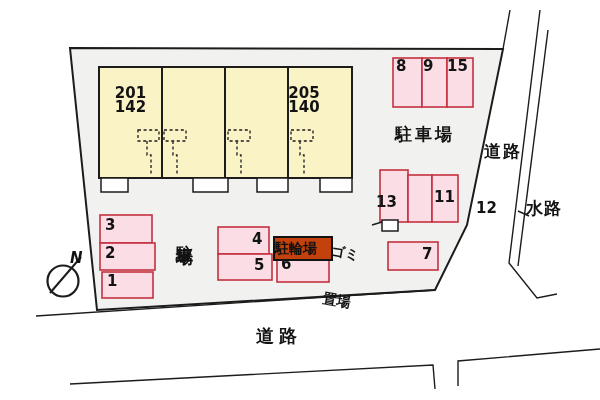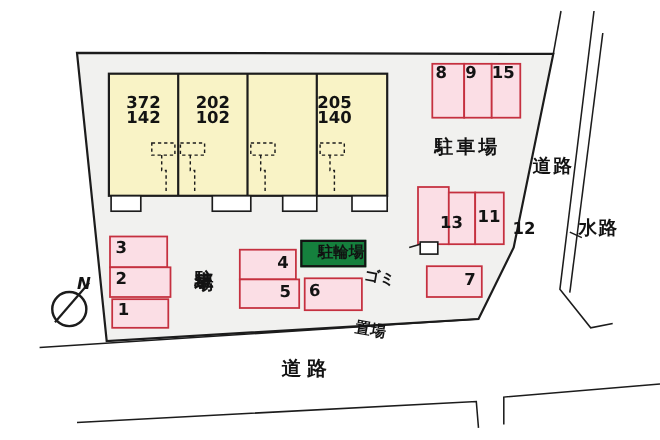--- a/index.html
+++ b/index.html
@@ -17,23 +17,23 @@
   .space{fill:var(--space-fill);stroke:var(--space-stroke);stroke-width:1.6;}
   .dash{fill:none;stroke:var(--line);stroke-width:1.3;stroke-dasharray:3 2.6;}
   .bin{fill:#ffffff;stroke:var(--line);stroke-width:1.5;}
   .compass-circle{fill:#ffffff;stroke:var(--line);stroke-width:2.2;}
   .needle-line{stroke:var(--line);stroke-width:2;fill:none;}
   .needle-wedge{fill:#0a0a0a;stroke:none;}
   .unit-label{width:63px;text-align:center;font-size:15px;font-weight:bold;line-height:14px;}
   .num{font-size:15px;font-weight:bold;}
   .jp{font-weight:bold;}
   .bike-box{
-    position:absolute;left:273px;top:218px;width:60px;height:25px;
-    background:#15803d;border:2px solid #131313;box-sizing:border-box;
-    text-align:right;font-size:14px;line-height:21px;font-weight:bold;
+    position:absolute;left:273px;top:236px;width:60px;height:25px;
+    background:#c2410c;border:2px solid #131313;box-sizing:border-box;
+    text-align:left;font-size:14px;line-height:21px;font-weight:bold;
   }
   .garbage{font-size:14px;line-height:16px;transform:rotate(10deg);transform-origin:left top;text-align:center;}
   .north{font-size:15px;font-weight:bold;font-style:italic;}
 </style>
 </head>
 <body>
 
 <div class="stage">
 
   <svg width="600" height="400" viewBox="0 0 600 400">
@@ -93,37 +93,36 @@
     <rect class="bin" x="382" y="220" width="16" height="11"></rect>
     <path class="thin" d="M372,225 L382,222"></path>
 
     <g>
       <circle class="compass-circle" cx="63" cy="281" r="15.5"></circle>
       <path class="needle-line" d="M50,293 L81,257"></path>
       <polygon class="needle-wedge" points="49,294 73,266 61,280"></polygon>
     </g>
   </svg>
 
-  <div class="lbl unit-label" style="left:99px;top:86px;"><div>372</div><div>142</div></div>
-  <div class="lbl unit-label" style="left:162px;top:86px;"><div>202</div><div>102</div></div>
+  <div class="lbl unit-label" style="left:99px;top:86px;"><div>201</div><div>142</div></div>
   <div class="lbl unit-label" style="left:272px;top:86px;width:64px;"><div>205</div><div>140</div></div>
 
   <div class="lbl num" style="left:107px;top:274px;">1</div>
   <div class="lbl num" style="left:105px;top:246px;">2</div>
   <div class="lbl num" style="left:105px;top:218px;">3</div>
   <div class="lbl num" style="left:252px;top:232px;">4</div>
   <div class="lbl num" style="left:254px;top:258px;">5</div>
   <div class="lbl num" style="left:281px;top:257px;">6</div>
   <div class="lbl num" style="left:422px;top:247px;">7</div>
   <div class="lbl num" style="left:396px;top:59px;">8</div>
   <div class="lbl num" style="left:423px;top:59px;">9</div>
   <div class="lbl num" style="left:447px;top:59px;">15</div>
   <div class="lbl num" style="left:434px;top:190px;">11</div>
-  <div class="lbl num" style="left:418px;top:201px;padding-left:48px;">12</div>
-  <div class="lbl num" style="left:400px;top:195px;">13</div>
+  <div class="lbl num" style="left:428px;top:201px;padding-left:48px;">12</div>
+  <div class="lbl num" style="left:376px;top:195px;">13</div>
 
   <div class="lbl jp" style="left:395px;top:126px;font-size:17px;letter-spacing:3px;">駐車場</div>
   <div class="lbl jp" style="left:176px;top:231px;font-size:17px;writing-mode:vertical-rl;letter-spacing:2px;">駐車場</div>
 
   <div class="bike-box">
     <span>駐輪場</span>
   </div>
 
   <div class="lbl jp garbage" style="left:338px;top:211px;">
     <div>ゴミ</div>

